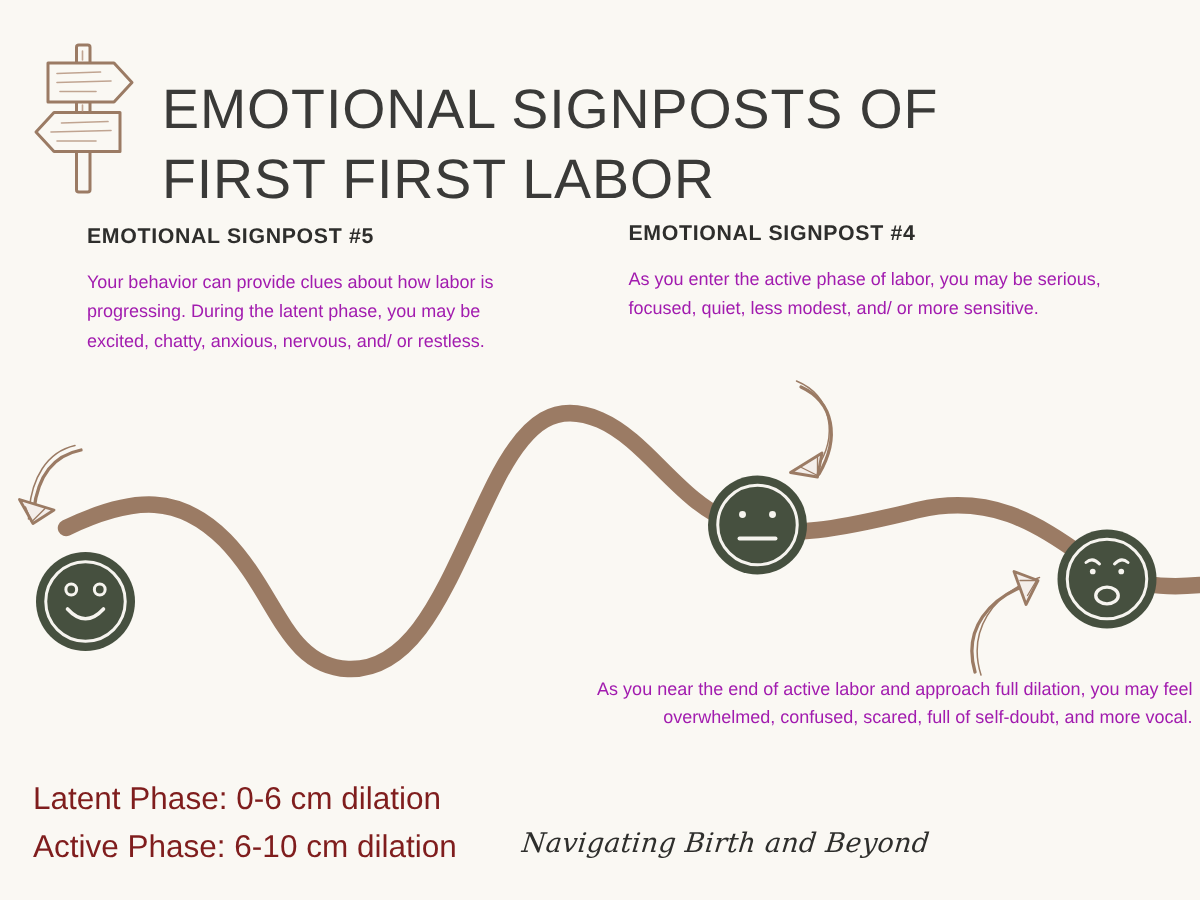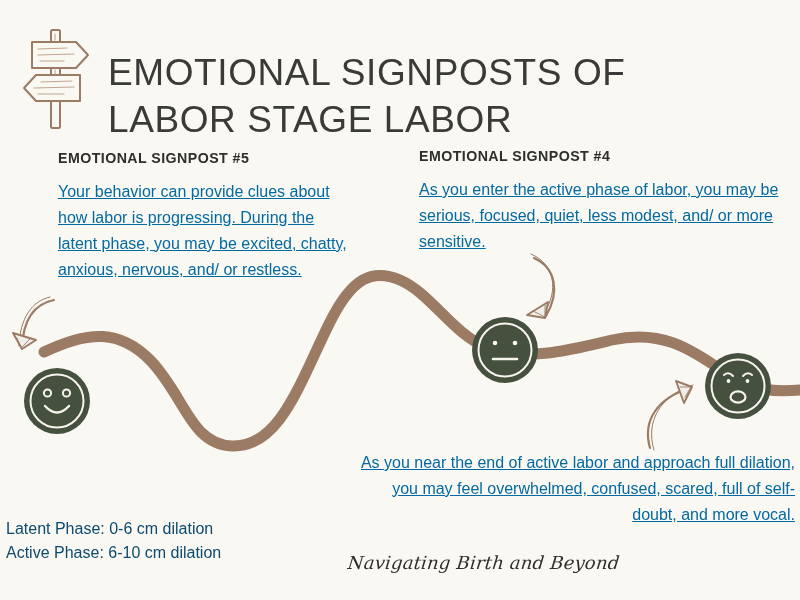--- a/index.html
+++ b/index.html
@@ -53,25 +53,24 @@
   #page-title .tline { display: block; white-space: nowrap; }
 
   
   .sp-heading {
     font-size: 14.2px;
     font-weight: bold;
     letter-spacing: 0.45px;
     color: #2e2e2c;
   }
   .sp-body {
-    font-size: 16px;
+    font-size: 12px;
     line-height: 1.62;
-    color: #0369a1;
+    color: #a21caf;
     font-weight: 400;
-    text-decoration: underline;
   }
 
   #block-1 {
     position: absolute;
     left: 58px;
     top: 150px;
     width: 290px;
   }
   #block-1 .sp-body { margin-top: 13px; }
 
@@ -88,25 +87,25 @@
     left: 348px;
     top: 438px;
     width: 447px;
     text-align: right;
   }
   #block-3 .sp-body { margin-top: 12px; }
 
   
   #phase-list {
     position: absolute;
-    left: 6px;
+    left: 22px;
     top: 517px;
-    font-size: 16px;
+    font-size: 21px;
     line-height: 1.5;
-    color: #0c4a6e;
+    color: #7f1d1d;
   }
   #phase-list div { white-space: nowrap; }
 
   
   #signature {
     position: absolute;
     right: 24px;
     top: 552px;
     font-family: "DejaVu Serif", serif;
     font-style: italic;
@@ -197,21 +196,21 @@
       <path d="M 27 58 L 58 57"></path>
       <path d="M 20 64 L 60 63"></path>
       <path d="M 24 70 L 50 70"></path>
       <path d="M 41 10 L 41 16"></path>
       <path d="M 41 46 L 41 50"></path>
     </g>
   </svg>
 
   <h1 id="page-title">
     <span class="tline">EMOTIONAL SIGNPOSTS OF</span>
-    <span class="tline">LABOR STAGE LABOR</span>
+    <span class="tline">FIRST FIRST LABOR</span>
   </h1>
 
   <div id="block-1">
     <div class="sp-heading">EMOTIONAL SIGNPOST #5</div>
     <div class="sp-body">Your behavior can provide clues about how labor is progressing. During the latent phase, you may be excited, chatty, anxious, nervous, and/ or restless.</div>
   </div>
 
   <div id="block-2">
     <div class="sp-heading">EMOTIONAL SIGNPOST #4</div>
     <div class="sp-body">As you enter the active phase of labor, you may be serious, focused, quiet, less modest, and/ or more sensitive.</div>

